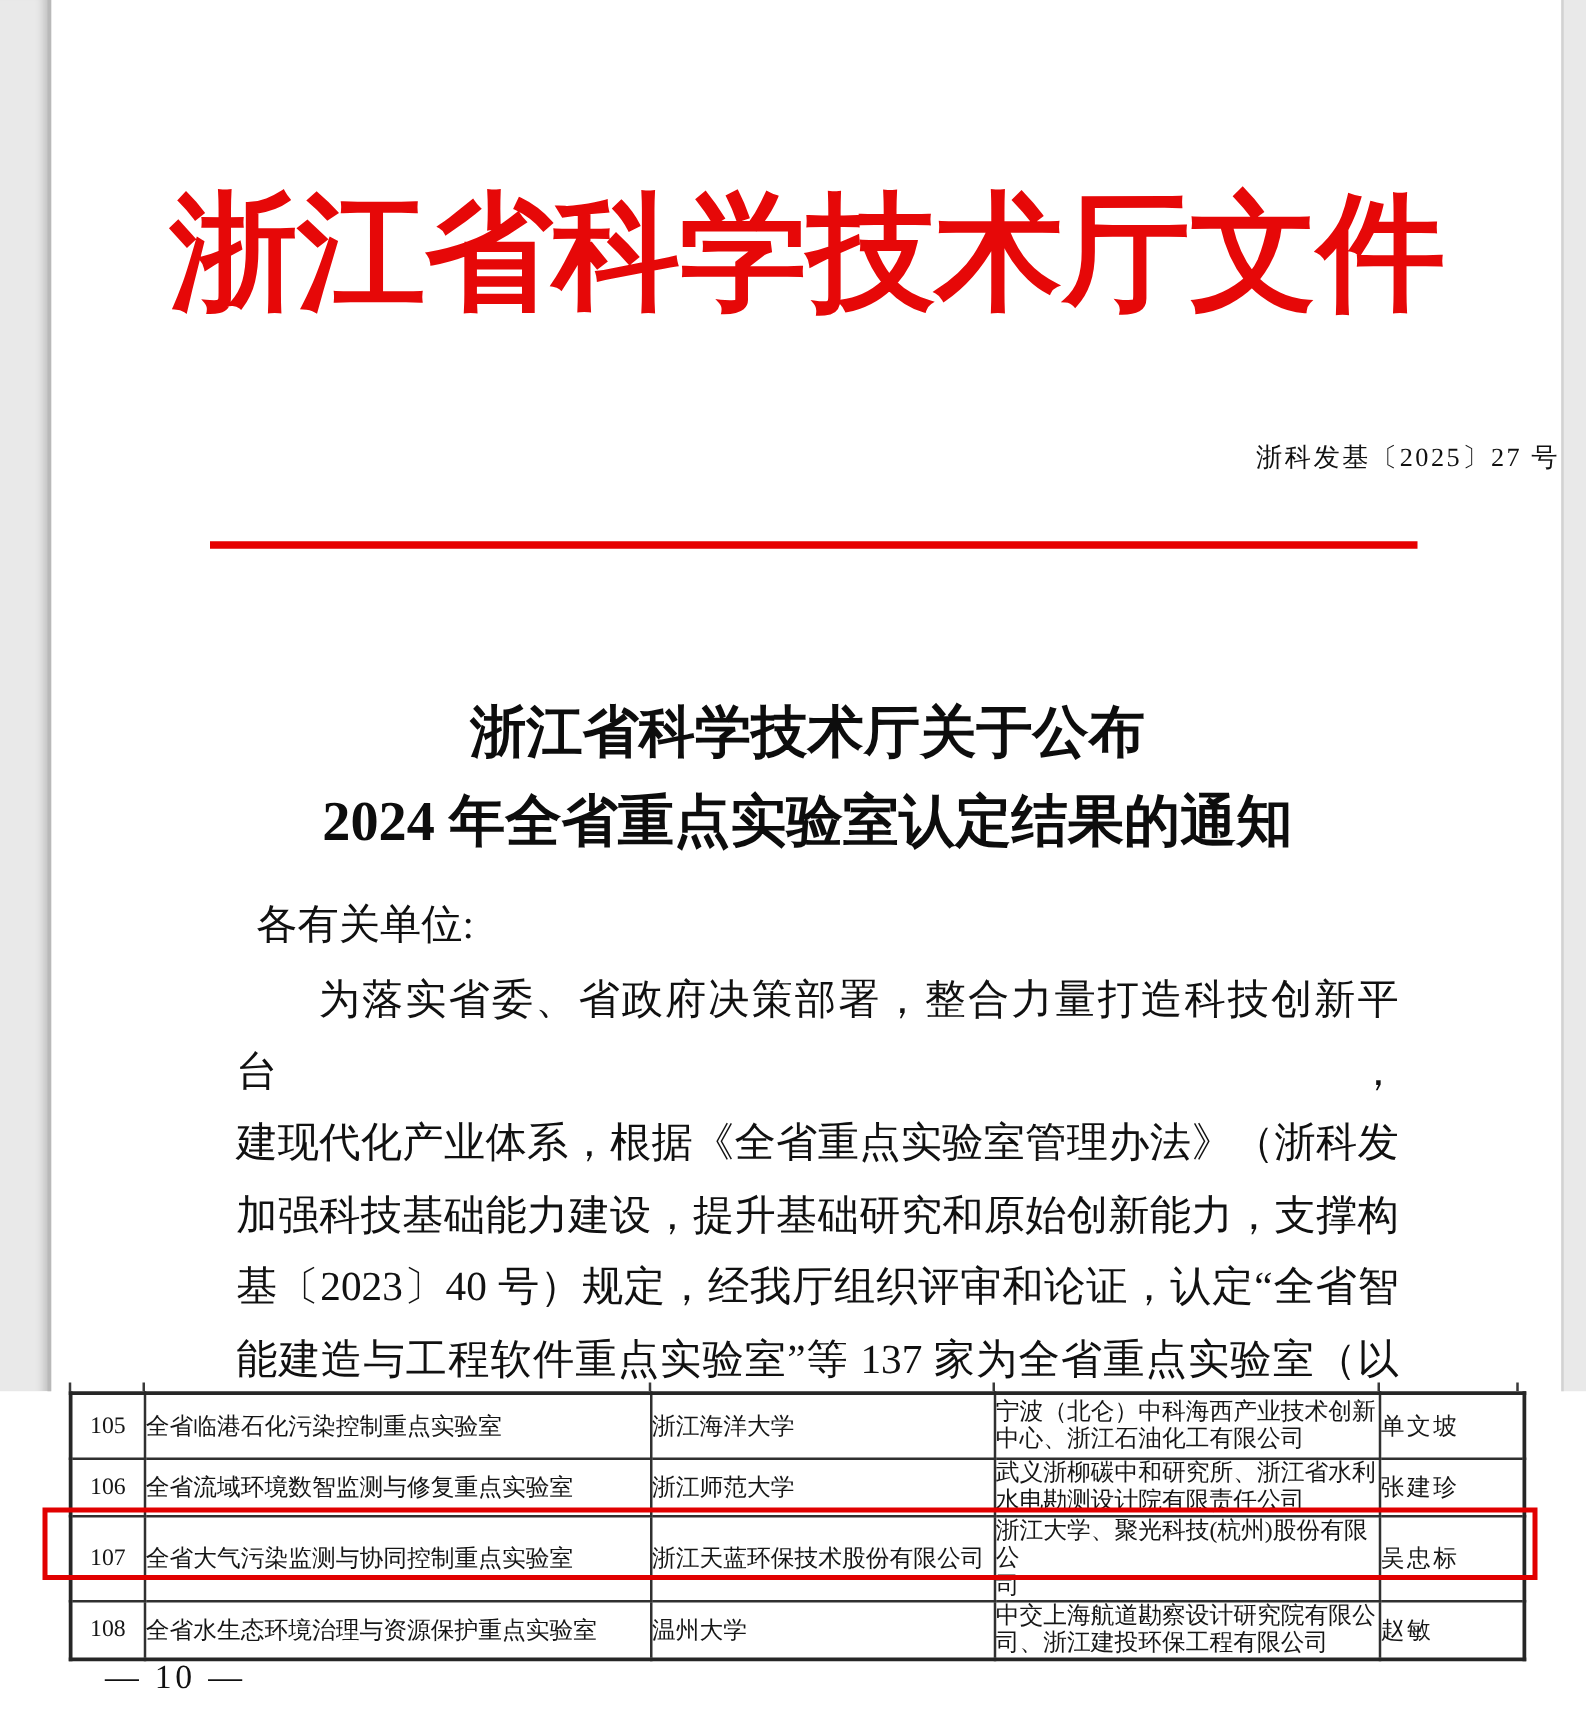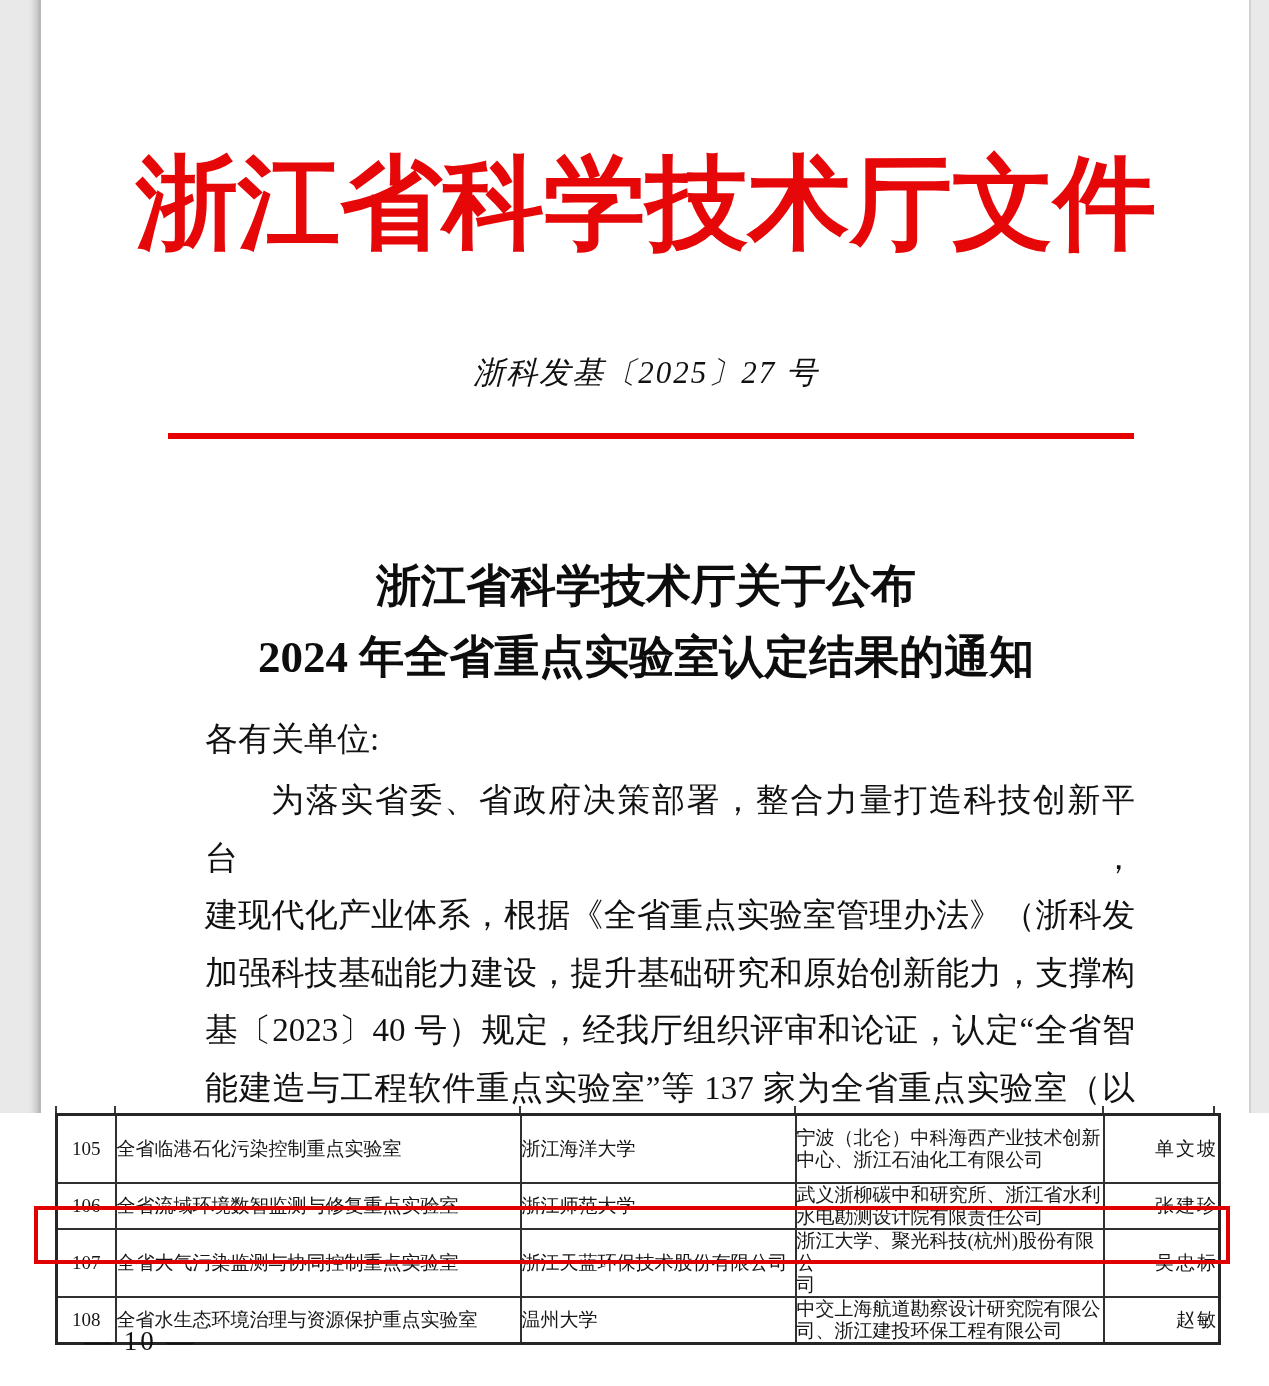--- a/index.html
+++ b/index.html
@@ -17,38 +17,38 @@
                   box-shadow: inset -9px 0 7px -6px rgba(0,0,0,.18); }
   .margin-right { left:1249px; width:20px; border-left:2px solid #d2d2d2; }
 
   .agency-title {
     position:absolute; left:44px; top:148px; width:1204px;
     text-align:center; font-size:102px; font-weight:bold;
     line-height:112px; letter-spacing:0; color:#e60808;
   }
   .doc-number {
     position:absolute; left:44px; top:352px; width:1204px;
-    text-align:center; font-size:31px; letter-spacing:2px; color:#111;font-style:italic;
+    text-align:right; font-size:21px; letter-spacing:2px; color:#111;
   }
   .red-rule {
     position:absolute; left:168px; top:433px; width:966px; height:6px;
     background:#e60000;
   }
   .notice-title {
     position:absolute; left:44px; width:1204px; text-align:center;
     font-weight:bold; font-size:45px; color:#0d0d0d; line-height:52px;margin-top:32px;
   }
   .notice-line1 { top:528px; }
   .notice-line2 { top:599px; }
 
   .salutation {
     position:absolute; left:205px; top:717px; font-size:33px; color:#111;
   }
   .body-text {
-    position:absolute; left:205px; top:772px; width:930px;
+    position:absolute; left:189px; top:772px; width:930px;
     font-size:33px; line-height:57.5px; color:#111;
   }
   .bline { text-align:justify; text-align-last:justify; }
   .bline.indent { text-indent:66px; }
   .bline.last { text-align-last:left; }
 
   
   .stub { position:absolute; top:1106px; width:2px; height:7px; background:#3a3a3a; }
 
   table.results {
@@ -57,22 +57,22 @@
     border:3px solid #262626;
   }
   table.results td {
     border:2px solid #303030; vertical-align:middle;
     font-size:19px; color:#161616; padding:0;
   }
   td.cell-no  { text-align:center; }
   td.cell-lab { padding-left:16px; }
   td.cell-host{ padding-left:20px; font-size:18px; }
   td.cell-partners { padding-left:10px; padding-right:4px; font-size:18px; line-height:22px; }
-  td.cell-dir { text-align:right; letter-spacing:2px; }
-  tr.r1 { height:68px; } tr.r2 { height:46px;margin-top:40px; } tr.r3 { height:50px; } tr.r4 { height:45px; }
+  td.cell-dir { text-align:left; letter-spacing:2px; }
+  tr.r1 { height:52px; } tr.r2 { height:46px;margin-top:40px; } tr.r3 { height:50px; } tr.r4 { height:45px; }
 
   .highlight-box {
     position:absolute; left:34px; top:1206px; width:1196px; height:58px;
     border:4px solid #e10000; z-index:5;
   }
   .page-number {
     position:absolute; left:84px; top:1326px;
     font-size:27px; letter-spacing:3px; color:#111;font-family:Liberation Serif, serif;
   }
 </style>

